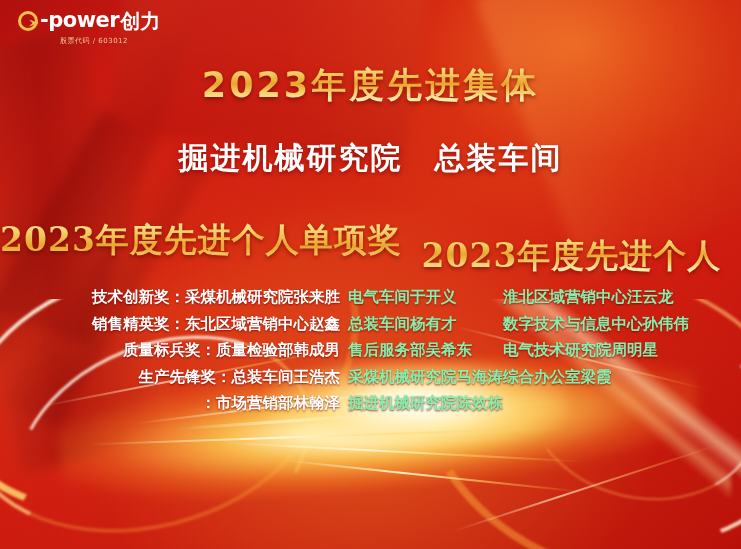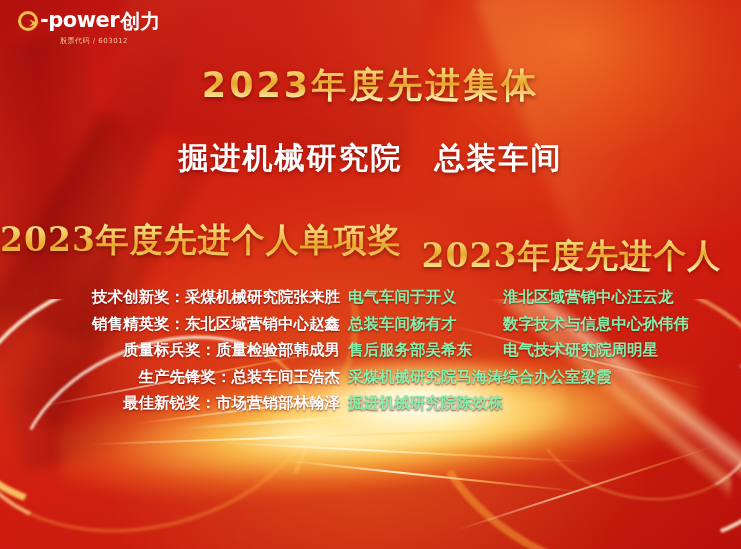--- a/index.html
+++ b/index.html
@@ -315,21 +315,20 @@
         <span class="award-name">质量标兵奖</span>
         <span class="award-sep">：</span>
         <span class="award-person">质量检验部韩成男</span>
       </div>
       <div class="award-row">
         <span class="award-name">生产先锋奖</span>
         <span class="award-sep">：</span>
         <span class="award-person">总装车间王浩杰</span>
       </div>
       <div class="award-row">
-        <span class="award-name">最佳新锐奖</span>
         <span class="award-sep">：</span>
         <span class="award-person">市场营销部林翰泽</span>
       </div>
     </div>
 
     <div class="col-right">
       <div class="subcol subcol-a">
         <div class="person-row">电气车间于开义</div>
         <div class="person-row">总装车间杨有才</div>
         <div class="person-row">售后服务部吴希东</div>

